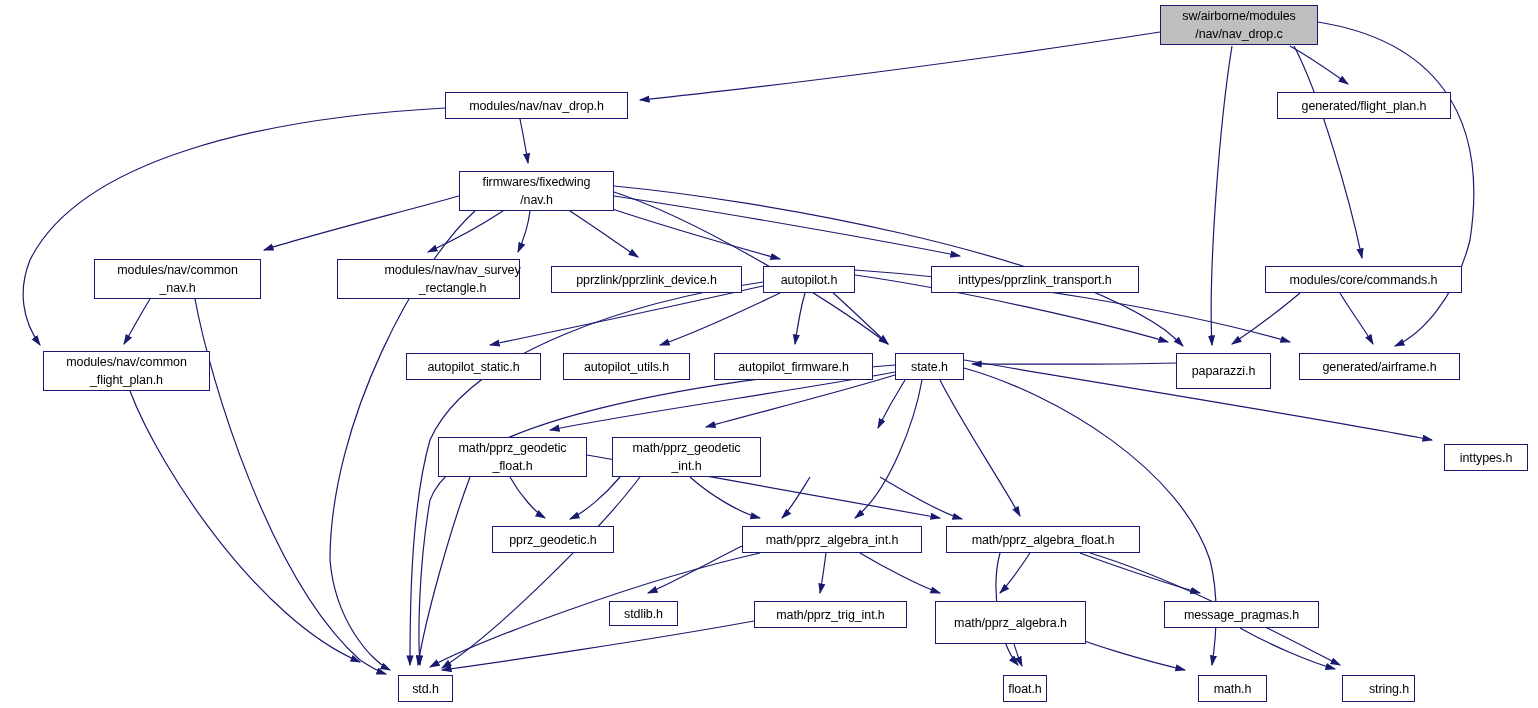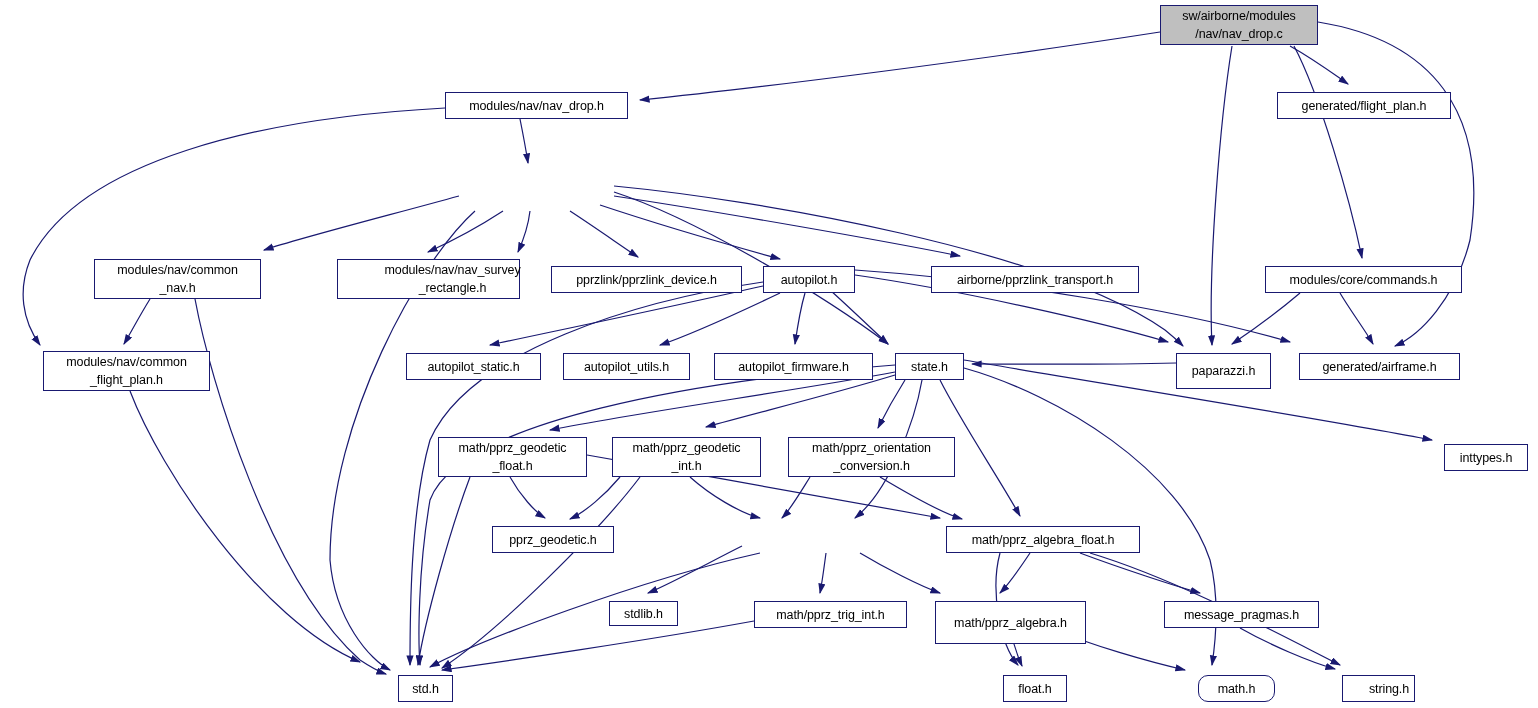--- a/index.html
+++ b/index.html
@@ -168,47 +168,48 @@
       <path d="M130,391 C160,470 260,620 360,662"></path>
 
       <path d="M855,270 C1000,280 1180,310 1290,342"></path>
     </g>
   </svg>
 
   <div class="node root" style="left:1160px; top:5px; width:158px; height:40px;">sw/airborne/modules
 /nav/nav_drop.c</div>
   <div class="node" style="left:445px; top:92px; width:183px; height:27px;">modules/nav/nav_drop.h</div>
   <div class="node" style="left:1277px; top:92px; width:174px; height:27px;">generated/flight_plan.h</div>
+  <div class="node" style="left:459px; top:171px; width:155px; height:40px;">firmwares/fixedwing
+/nav.h</div>
   <div class="node" style="left:94px; top:259px; width:167px; height:40px;">modules/nav/common
 _nav.h</div>
   <div class="node" style="left:337px; top:259px; width:183px; height:40px;padding-left:48px;">modules/nav/nav_survey
 _rectangle.h</div>
   <div class="node" style="left:551px; top:266px; width:191px; height:27px;">pprzlink/pprzlink_device.h</div>
   <div class="node" style="left:763px; top:266px; width:92px; height:27px;">autopilot.h</div>
-  <div class="node" style="left:931px; top:266px; width:208px; height:27px;">airborne/pprzlink_transport.h</div>
+  <div class="node" style="left:931px; top:266px; width:208px; height:27px;">inttypes/pprzlink_transport.h</div>
   <div class="node" style="left:1265px; top:266px; width:197px; height:27px;">modules/core/commands.h</div>
   <div class="node" style="left:43px; top:351px; width:167px; height:40px;">modules/nav/common
 _flight_plan.h</div>
   <div class="node" style="left:406px; top:353px; width:135px; height:27px;">autopilot_static.h</div>
   <div class="node" style="left:563px; top:353px; width:127px; height:27px;">autopilot_utils.h</div>
   <div class="node" style="left:714px; top:353px; width:159px; height:27px;">autopilot_firmware.h</div>
   <div class="node" style="left:895px; top:353px; width:69px; height:27px;">state.h</div>
   <div class="node" style="left:1176px; top:353px; width:95px; height:36px;">paparazzi.h</div>
   <div class="node" style="left:1299px; top:353px; width:161px; height:27px;">generated/airframe.h</div>
   <div class="node" style="left:1444px; top:444px; width:84px; height:27px;">inttypes.h</div>
   <div class="node" style="left:438px; top:437px; width:149px; height:40px;">math/pprz_geodetic
 _float.h</div>
   <div class="node" style="left:612px; top:437px; width:149px; height:40px;">math/pprz_geodetic
 _int.h</div>
-  <div class="node" style="left:788px; top:437px; width:167px; height:40px;">math/pprz_orientation
-_conversion.h</div>
   <div class="node" style="left:492px; top:526px; width:122px; height:27px;">pprz_geodetic.h</div>
+  <div class="node" style="left:742px; top:526px; width:180px; height:27px;">math/pprz_algebra_int.h</div>
   <div class="node" style="left:946px; top:526px; width:194px; height:27px;">math/pprz_algebra_float.h</div>
   <div class="node" style="left:609px; top:601px; width:69px; height:25px;">stdlib.h</div>
   <div class="node" style="left:754px; top:601px; width:153px; height:27px;">math/pprz_trig_int.h</div>
   <div class="node" style="left:935px; top:601px; width:151px; height:43px;">math/pprz_algebra.h</div>
   <div class="node" style="left:1164px; top:601px; width:155px; height:27px;">message_pragmas.h</div>
   <div class="node" style="left:398px; top:675px; width:55px; height:27px;">std.h</div>
-  <div class="node" style="left:1003px; top:675px; width:64px; height:27px;">float.h</div>
-  <div class="node" style="left:1198px; top:675px; width:77px; height:27px;border-radius:10px;">math.h</div>
+  <div class="node" style="left:1003px; top:675px; width:44px; height:27px;">float.h</div>
+  <div class="node" style="left:1198px; top:675px; width:69px; height:27px;">math.h</div>
   <div class="node" style="left:1342px; top:675px; width:73px; height:27px;padding-left:21px;">string.h</div>
 
 </div>
 
 </body></html>

